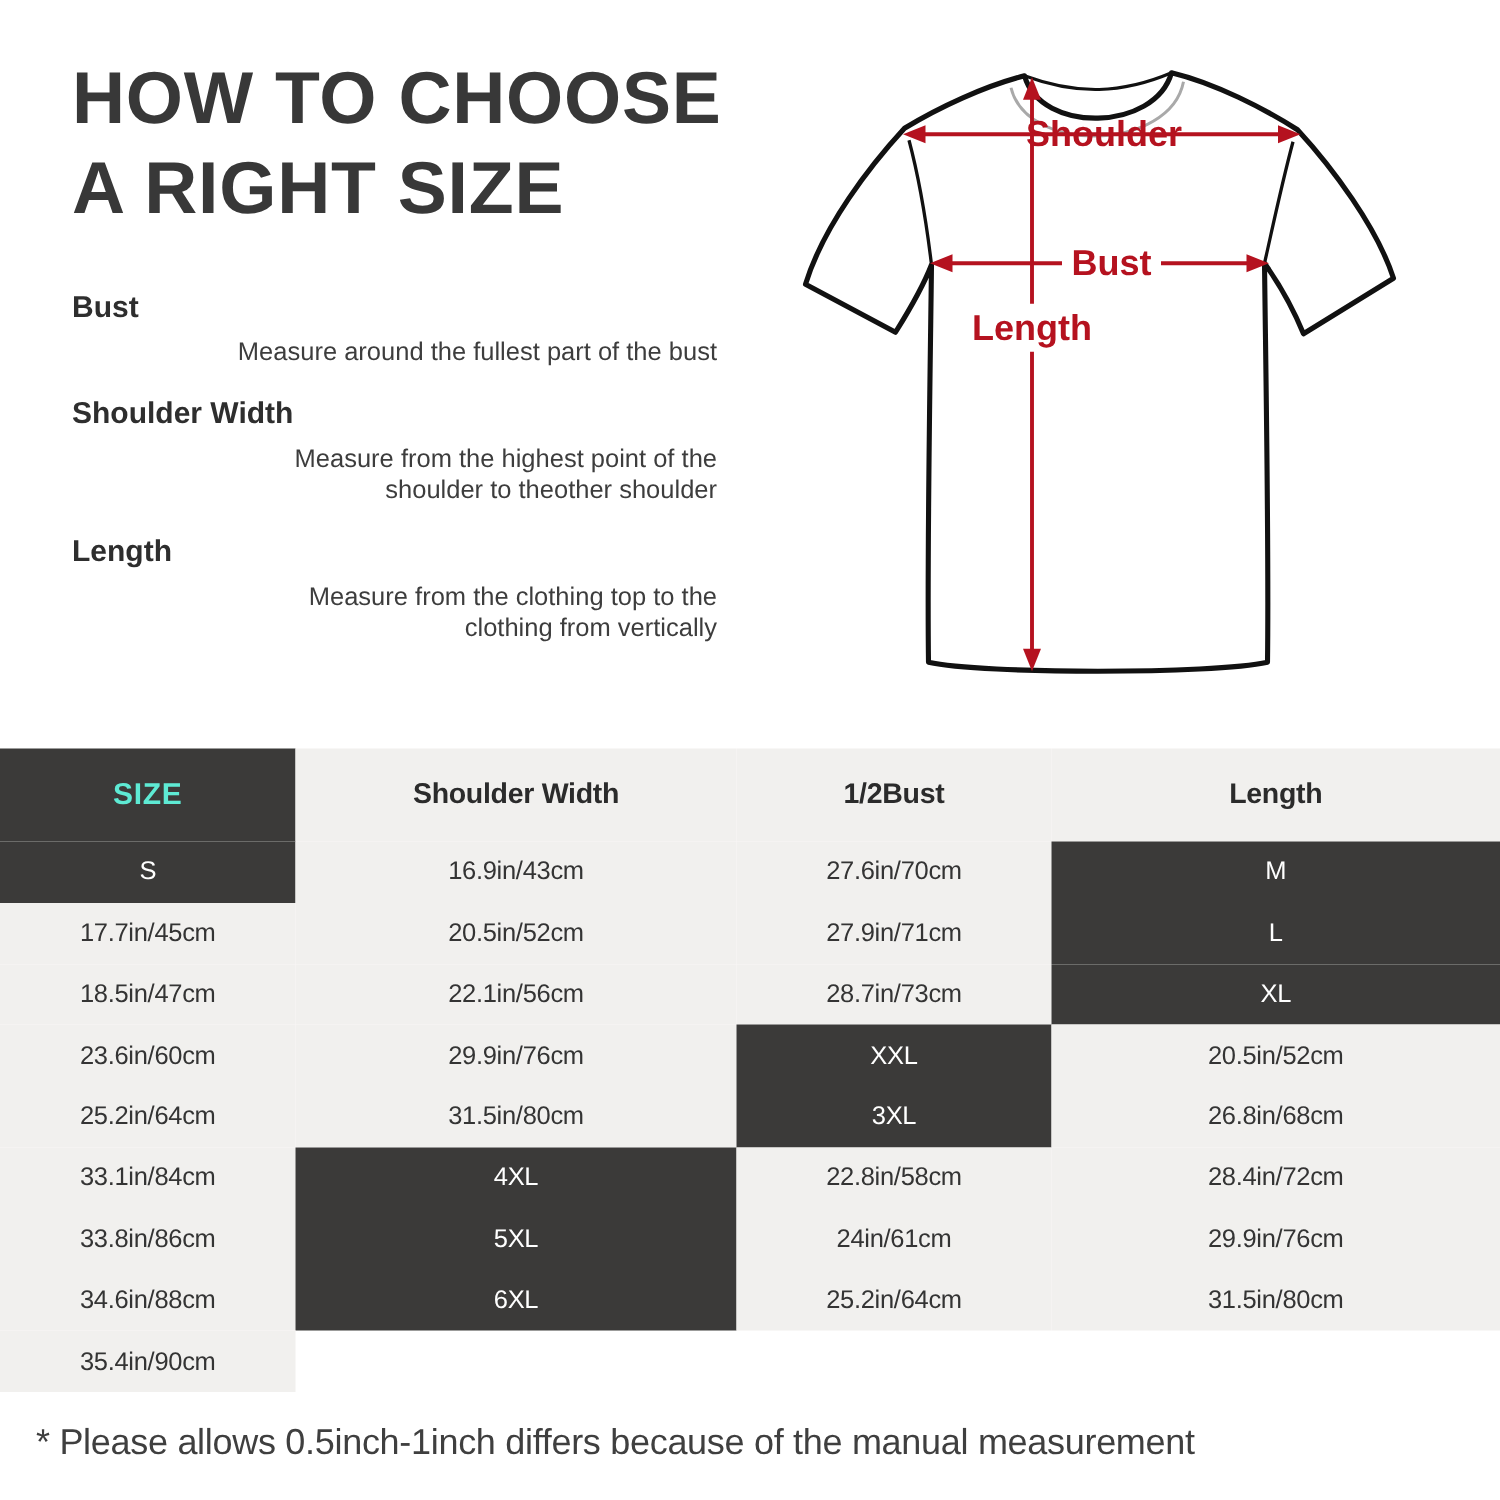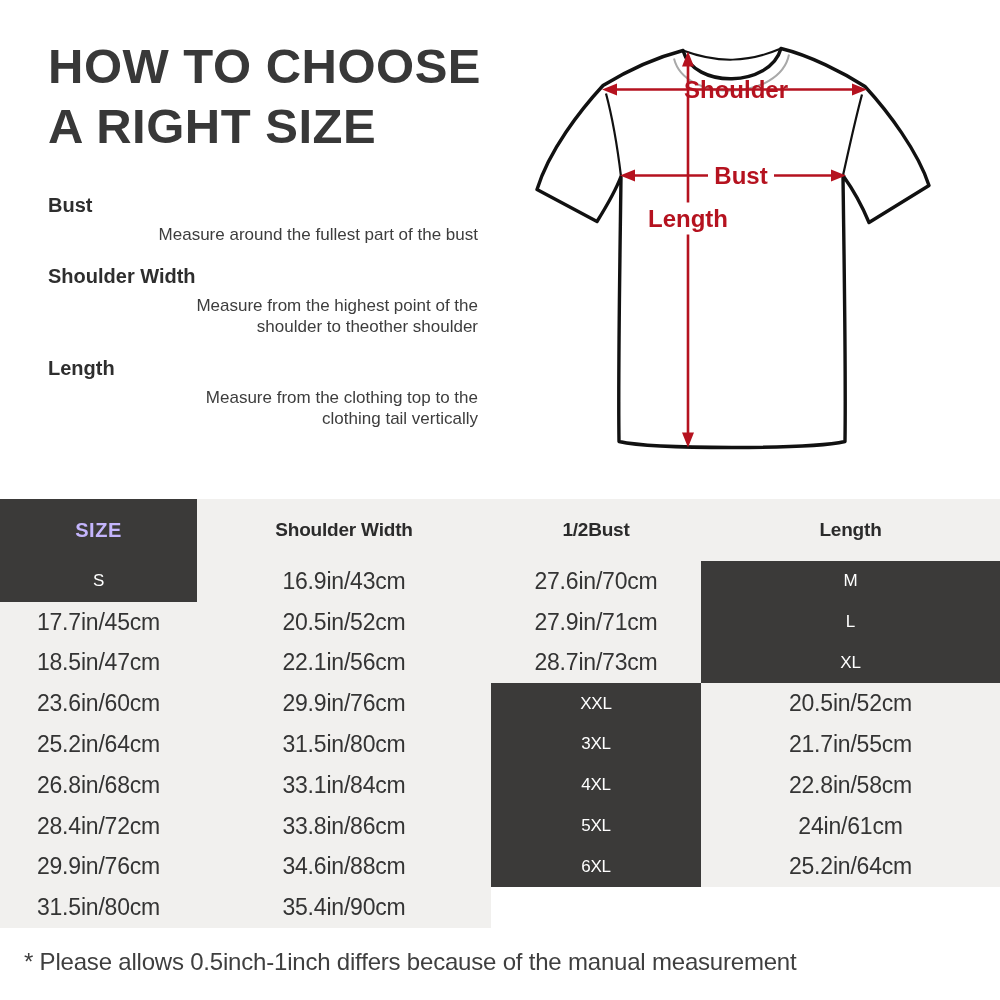--- a/index.html
+++ b/index.html
@@ -26,26 +26,26 @@
   .diagram text{font-family:"Liberation Sans", sans-serif;font-weight:bold;}
 
   .size-table{
     position:absolute;left:0;top:499px;width:1000px;height:429px;
     display:grid;
     grid-template-columns:197px 294px 210px 299px;
     grid-template-rows:62px repeat(9, 1fr);
   }
   .cell{
     display:flex;align-items:center;justify-content:center;
-    background:#f1f0ee;font-size:23px;color:#343434;
+    background:#f1f0ee;font-size:17px;color:#343434;
     letter-spacing:-0.2px;
   }
   .cell.dark{background:#3b3a39;color:#ffffff;font-size:17px;}
   .cell.header{font-weight:bold;font-size:19px;color:#2b2b2b;}
-  .cell.header.dark{font-size:20px;color:#c4b5fd;letter-spacing:0.5px;}
+  .cell.header.dark{font-size:20px;color:#5eead4;letter-spacing:0.5px;}
 
   .footnote{
     position:absolute;left:24px;top:948px;
     font-size:24px;color:#3f3f3f;letter-spacing:-0.2px;
   }
 </style>
 </head>
 <body>
 
 <div class="page-title">
@@ -59,21 +59,21 @@
     <div class="inst-line">Measure around the fullest part of the bust</div>
   </div>
   <div class="inst-block">
     <div class="inst-heading">Shoulder Width</div>
     <div class="inst-line">Measure from the highest point of the</div>
     <div class="inst-line">shoulder to theother shoulder</div>
   </div>
   <div class="inst-block">
     <div class="inst-heading">Length</div>
     <div class="inst-line">Measure from the clothing top to the</div>
-    <div class="inst-line">clothing tail vertically</div>
+    <div class="inst-line">clothing from vertically</div>
   </div>
 </div>
 
 <svg class="diagram" viewBox="0 0 460 425" xmlns="http://www.w3.org/2000/svg">
 
   <path d="M 81,58
            C 104,44 134,30 161,23
            C 172,62 248,60 259,21
            C 288,28 321,45 343,59
            C 366,84 396,124 407,158
@@ -136,21 +136,20 @@
   <div class="cell dark">XL</div>
   <div class="cell">23.6in/60cm</div>
   <div class="cell">29.9in/76cm</div>
 
   <div class="cell dark">XXL</div>
   <div class="cell">20.5in/52cm</div>
   <div class="cell">25.2in/64cm</div>
   <div class="cell">31.5in/80cm</div>
 
   <div class="cell dark">3XL</div>
-  <div class="cell">21.7in/55cm</div>
   <div class="cell">26.8in/68cm</div>
   <div class="cell">33.1in/84cm</div>
 
   <div class="cell dark">4XL</div>
   <div class="cell">22.8in/58cm</div>
   <div class="cell">28.4in/72cm</div>
   <div class="cell">33.8in/86cm</div>
 
   <div class="cell dark">5XL</div>
   <div class="cell">24in/61cm</div>

